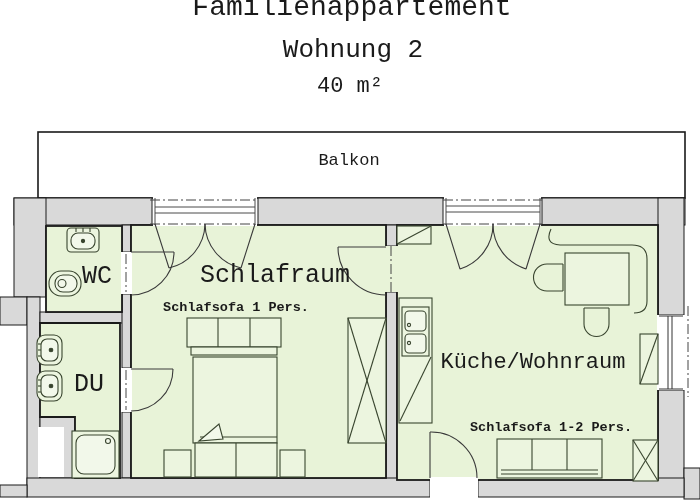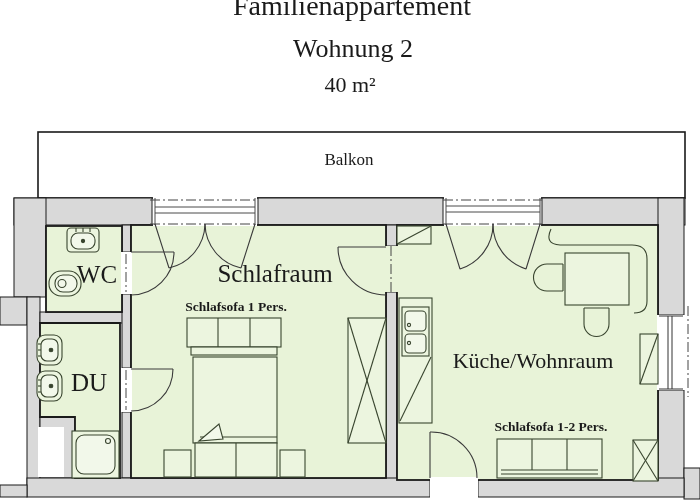--- a/index.html
+++ b/index.html
@@ -1,17 +1,17 @@
 <!DOCTYPE html>
 <html><head>
 <meta charset="utf-8">
 <style>
   html,body{margin:0;padding:0;background:#fff;}
   .canvas{position:relative;width:700px;height:500px;overflow:hidden;background:#fff;
-          font-family:Liberation Serif, serif;}
+          font-family:Liberation Mono, monospace;}
   svg{display:block}
   text{fill:#1a1a1a}
   .t-big{font-size:28px;}
   .t-mid{font-size:26px;}
   .t-area{font-size:22px;}
   .t-room{font-size:25px;}
   .t-room2{font-size:22px;}
   .t-balkon{font-size:17px;}
   .t-small{font-size:13.5px;font-weight:700;}
 </style>

